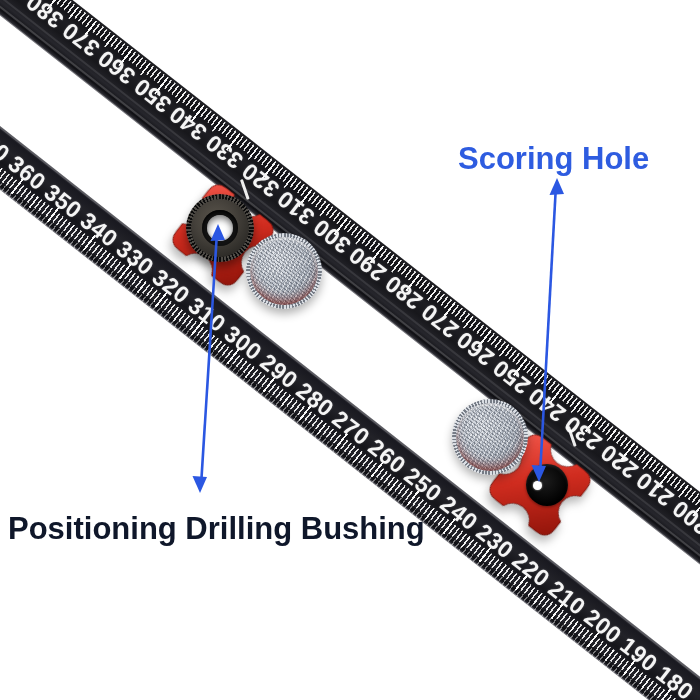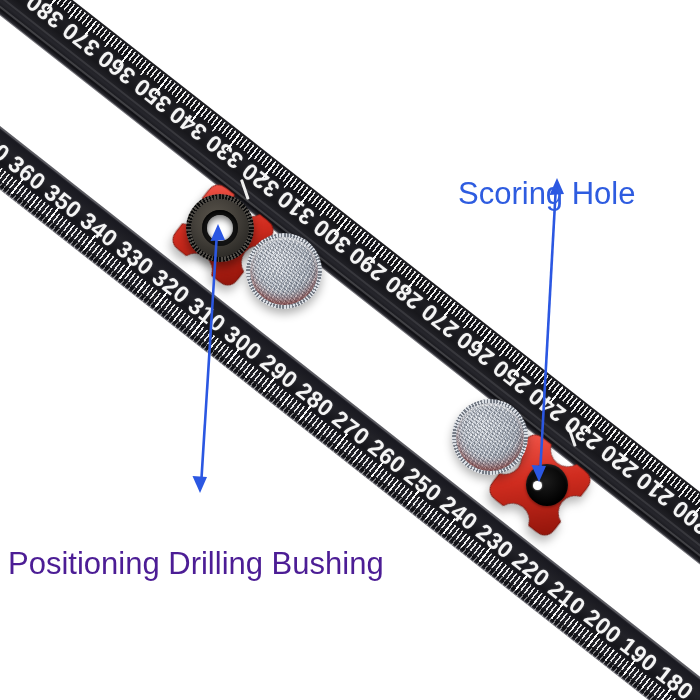--- a/index.html
+++ b/index.html
@@ -80,21 +80,21 @@
     box-shadow:inset 0 3px 7px rgba(0,0,0,.55),inset 0 -1px 2px rgba(0,0,0,.2);}
 
   #scoring-hole{position:absolute;left:526px;top:464px;width:42px;height:42px;border-radius:50%;z-index:7;
     background:radial-gradient(circle at 45% 40%,#1c1c1c 0%,#000 70%);
     box-shadow:inset 0 2px 3px rgba(255,255,255,.10),0 1px 3px rgba(0,0,0,.45);}
   #scoring-hole-dot{position:absolute;left:533px;top:481px;width:9px;height:9px;border-radius:50%;
     background:#fff;z-index:8;box-shadow:0 0 2px rgba(255,255,255,.8);}
 
   
   #arrow-layer{position:absolute;left:0;top:0;z-index:9;pointer-events:none;}
-  .callout{position:absolute;z-index:10;font-size:31px;font-weight:normal;white-space:nowrap;margin-top:35px;}
+  .callout{position:absolute;z-index:10;font-size:31px;font-weight:bold;white-space:nowrap;}
   #label-scoring{left:458px;top:141px;}
   #label-bushing{left:8px;top:511px;}
 </style>
 </head>
 <body>
 
 <div id="stage">
 
   <div class="ruler" id="ruler-lower">
     <div class="ridge r-top"></div>
@@ -204,15 +204,15 @@
       <polygon points="200,493 192.5,476 207,477" stroke="none"></polygon>
     </g>
     <g stroke="#2b57e2" fill="#2b57e2">
       <line x1="555.5" y1="194" x2="540.5" y2="466" stroke-width="2.6"></line>
       <polygon points="557,178 549.5,195 564,194" stroke="none"></polygon>
       <polygon points="539,482 531.5,465 546,466" stroke="none"></polygon>
     </g>
   </svg>
 
   <div class="callout" id="label-scoring" style="color: rgb(46, 92, 224);">Scoring Hole</div>
-  <div class="callout" id="label-bushing" style="color: #4c1d95;">Positioning Drilling Bushing</div>
+  <div class="callout" id="label-bushing" style="color: #0f172a;">Positioning Drilling Bushing</div>
 
 </div>
 
 </body></html>

